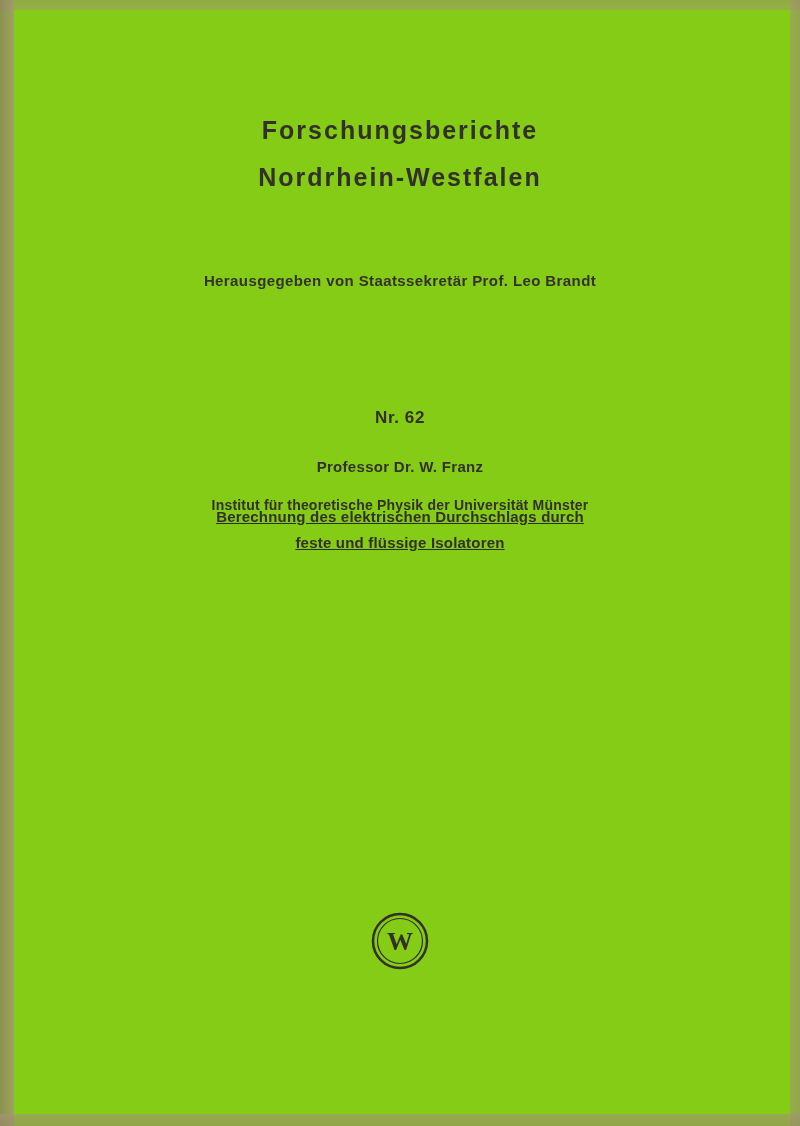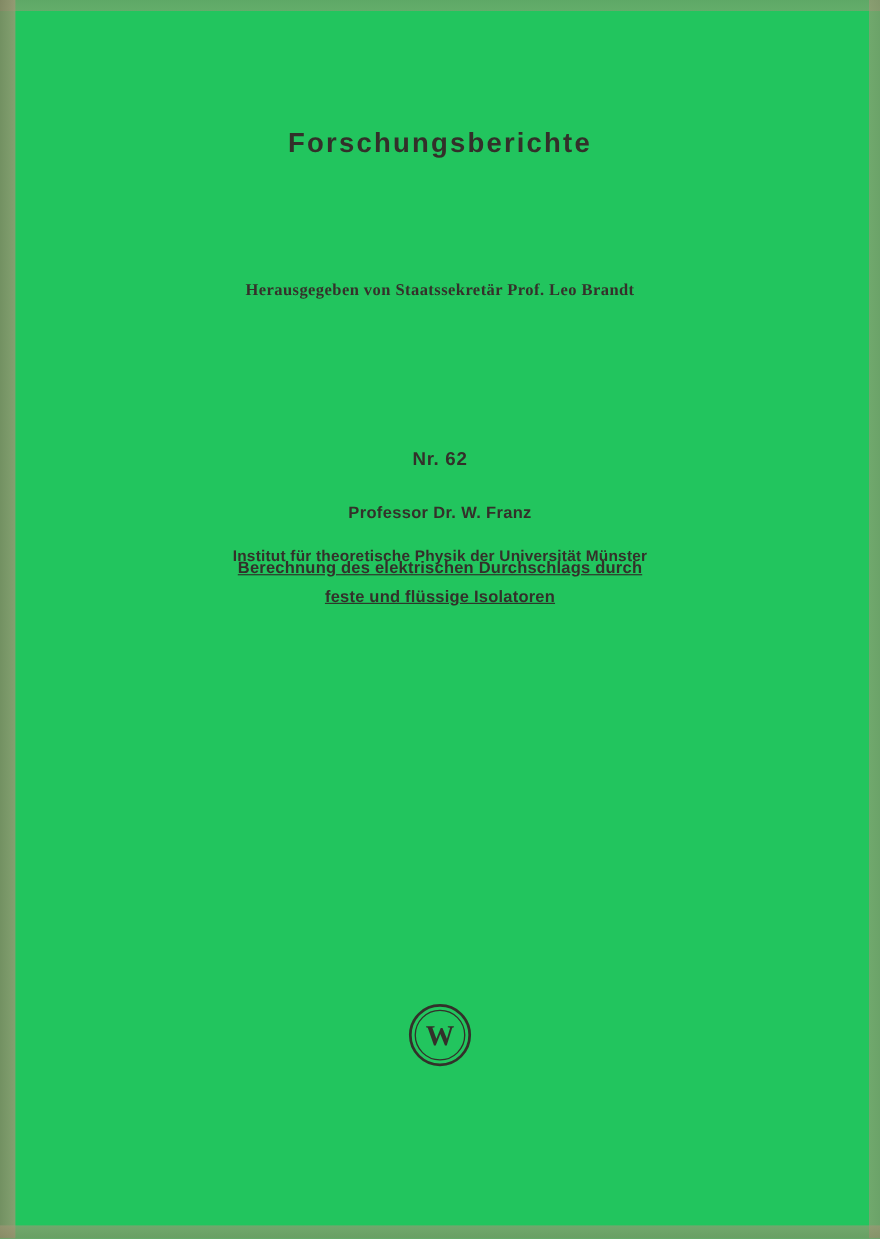--- a/index.html
+++ b/index.html
@@ -12,21 +12,21 @@
     background: #a59577;
     font-family: "Liberation Sans", sans-serif;
     color: #2e2b26;
     overflow: hidden;
   }
   .page {
     position: relative;
     width: 800px;
     height: 1126px;
     box-sizing: border-box;
-    background: #22c55e;
+    background: #84cc16;
   }
   
   .edge-left {
     position: absolute;
     left: 0; top: 0; bottom: 0;
     width: 14px;
     background: linear-gradient(to right, #8d7f63 0%, #a59577 100%);
     opacity: .75;
   }
   .edge-right {
@@ -64,27 +64,26 @@
     color: #33302a;
     line-height: 1.0;
   }
   .series-line.l1 { font-size: 25px; margin-bottom: 22px; }
   .series-line.l2 { font-size: 25px; margin-bottom: 22px; }
   .series-line.l3 { font-size: 25px; margin-bottom: 0; }
 
   .editor {
     position: absolute;
     left: 0; right: 0;
-    top: 256px;
+    top: 272px;
     text-align: center;
     font-size: 15px;
     font-weight: bold;
     letter-spacing: .4px;
     color: #35312b;
-    font-family: Liberation Serif, serif;
   }
 
   .number {
     position: absolute;
     left: 0; right: 0;
     top: 408px;
     text-align: center;
     font-size: 17px;
     font-weight: bold;
     letter-spacing: .6px;
@@ -152,20 +151,21 @@
 
 <div class="page">
 
   <div class="edge-top"></div>
   <div class="edge-left"></div>
   <div class="edge-right"></div>
   <div class="edge-bottom"></div>
 
   <div class="series-block">
     <div class="series-line l1">Forschungsberichte</div>
+    <div class="series-line l3">Nordrhein-Westfalen</div>
   </div>
 
   <div class="editor">Herausgegeben von Staatssekretär Prof. Leo Brandt</div>
 
   <div class="number">Nr. 62</div>
 
   <div class="author-block">
     <div class="author-name">Professor Dr. W. Franz</div>
     <div class="author-affil">Institut für theoretische Physik der Universität Münster</div>
   </div>

